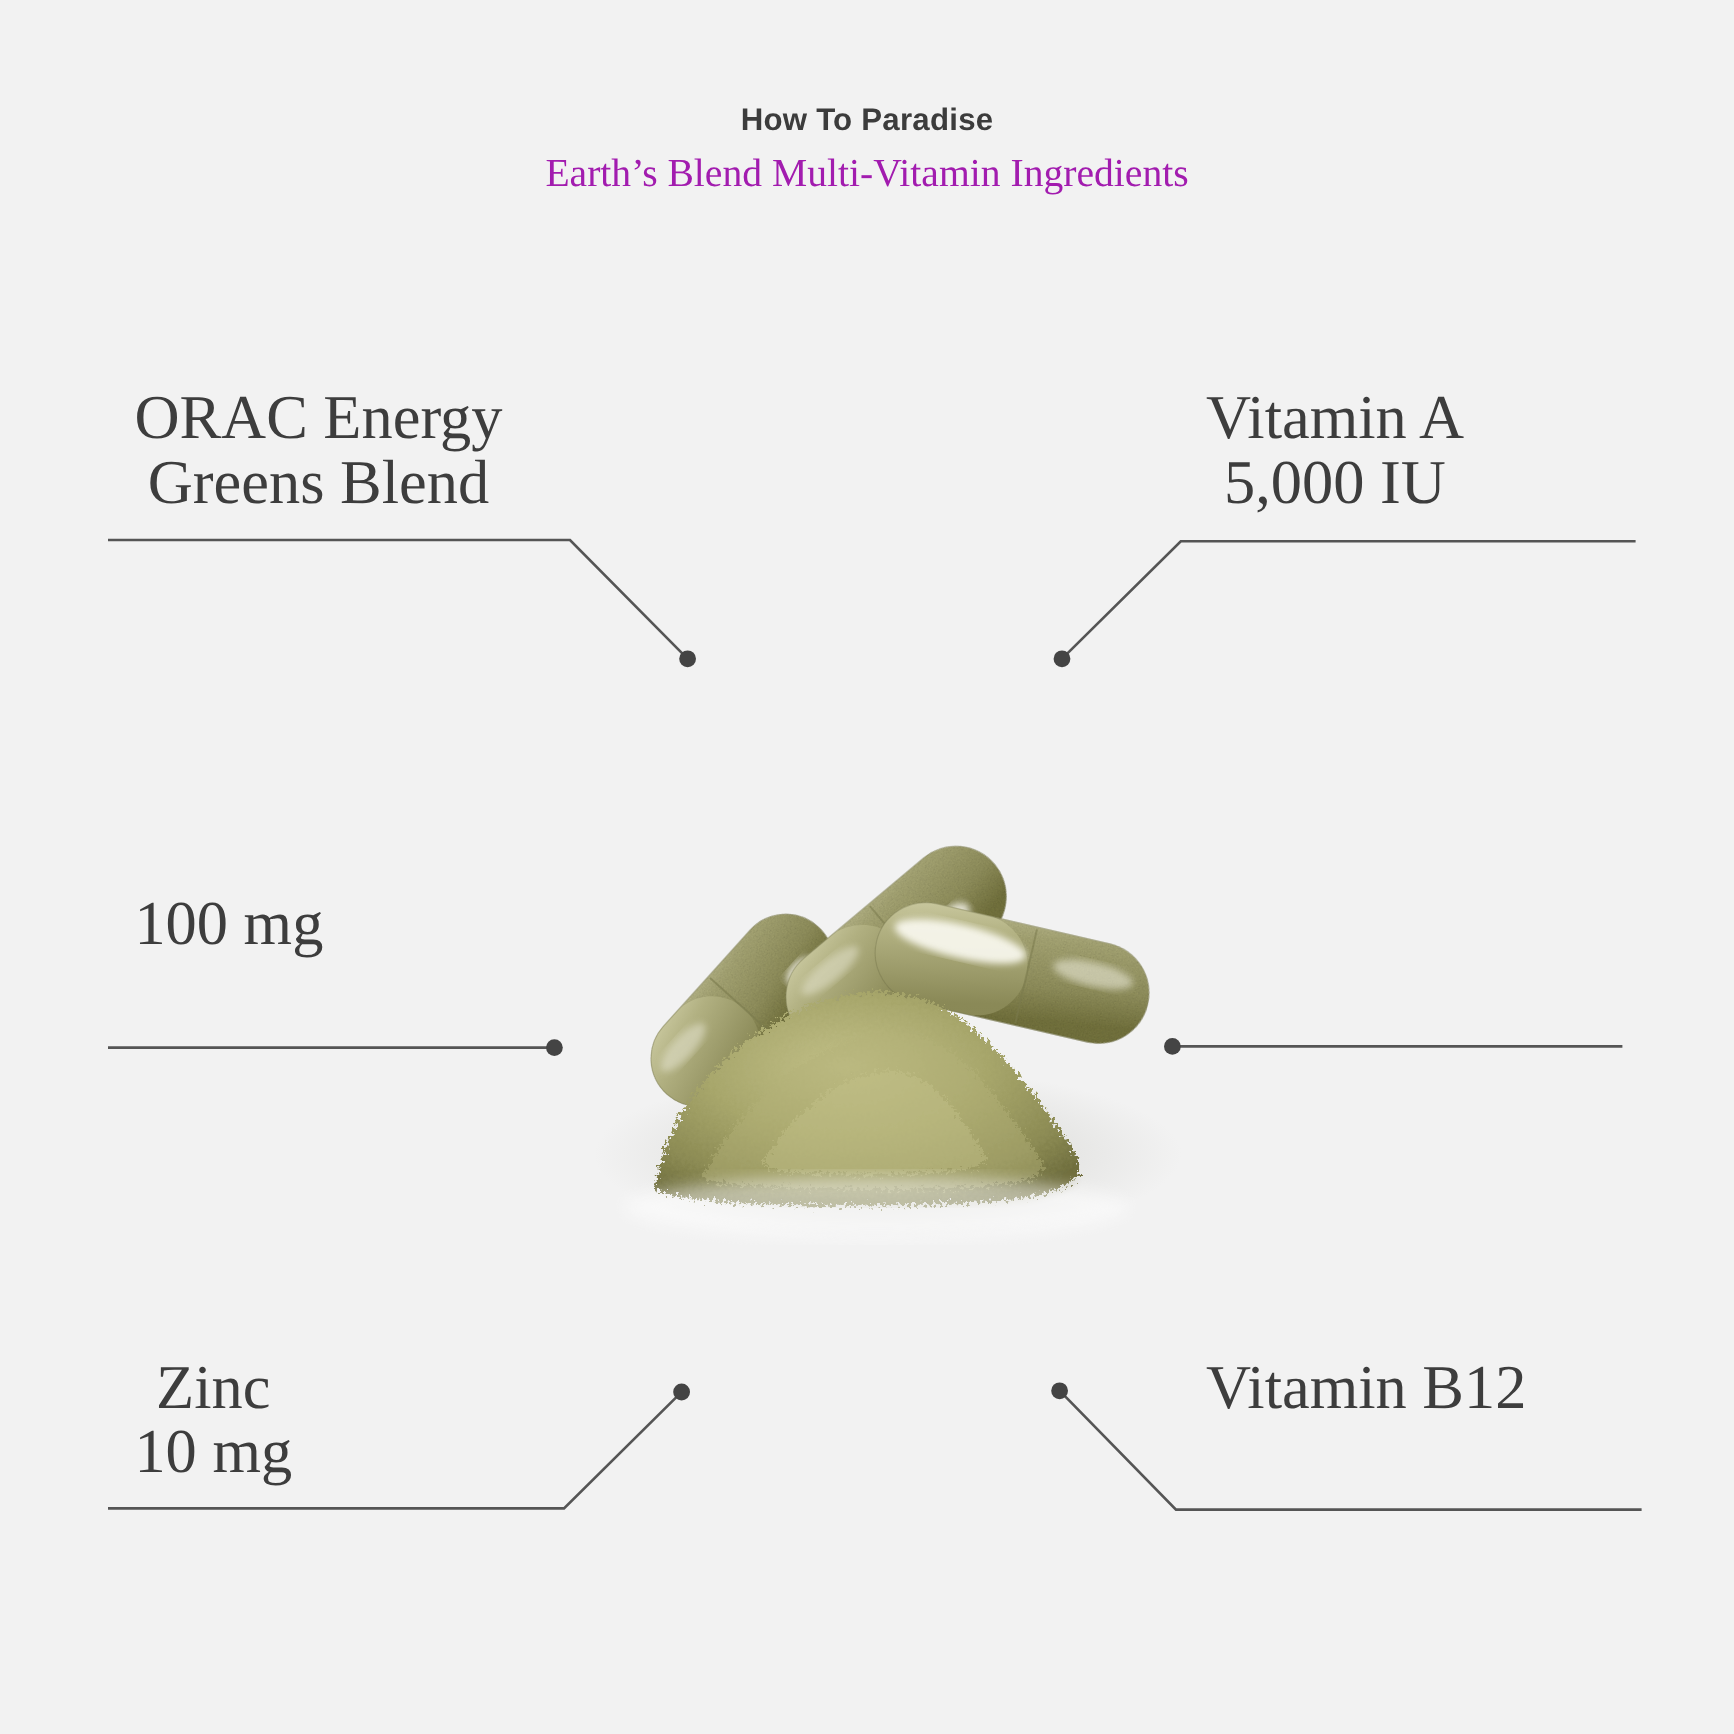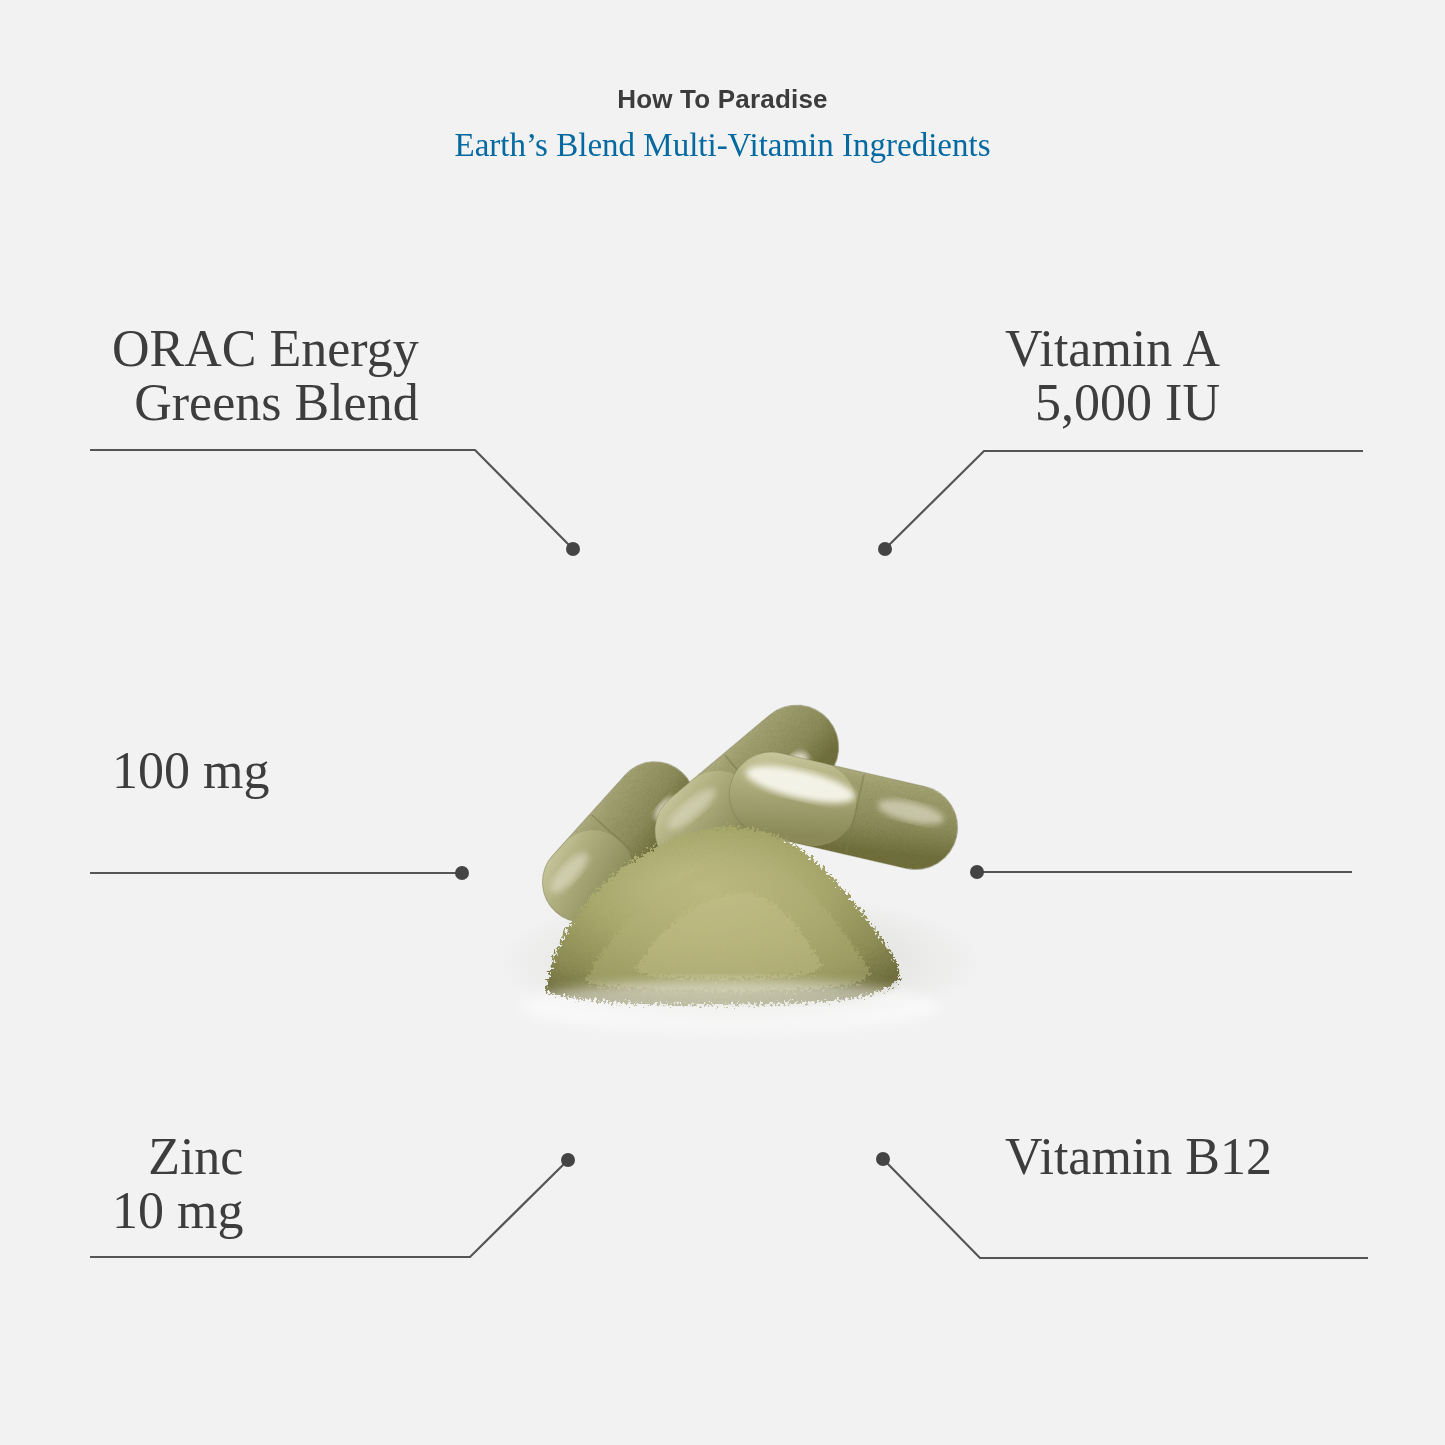--- a/index.html
+++ b/index.html
@@ -29,36 +29,36 @@
     font-family: "Liberation Sans", "DejaVu Sans", sans-serif;
     font-weight: bold;
     font-size: 26px;
     letter-spacing: 0.2px;
     color: #3c3c3c;
     line-height: 1.2;
   }
   #header-subtitle {
     font-family: "Liberation Serif", "DejaVu Serif", serif;
     font-size: 33px;
-    color: #0369a1;
+    color: #a21caf;
     line-height: 1.35;
     margin-top: 8px;
   }
 
   
   .callout {
     position: absolute;
     color: #3d3d3d;
     font-size: 52px;
     line-height: 1.03;
     white-space: nowrap;
   }
   .callout .ln { display: block; }
-  .callout.left  { text-align: right; }
-  .callout.right { text-align: right; }
+  .callout.left  { text-align: center; }
+  .callout.right { text-align: center; }
 
   #callout-orac      { left: 112px;  top: 322px; }
   #callout-vitamin-a { left: 1005px; top: 322px; }
   #callout-vitamin-c { left: 112px;  top: 744px; }
   #callout-vitamin-d3{ left: 1008px; top: 744px; }
   #callout-zinc      { left: 112px;  top: 1130px; }
   #callout-b12       { left: 1005px; top: 1130px; }
 
   
   #leader-lines {

